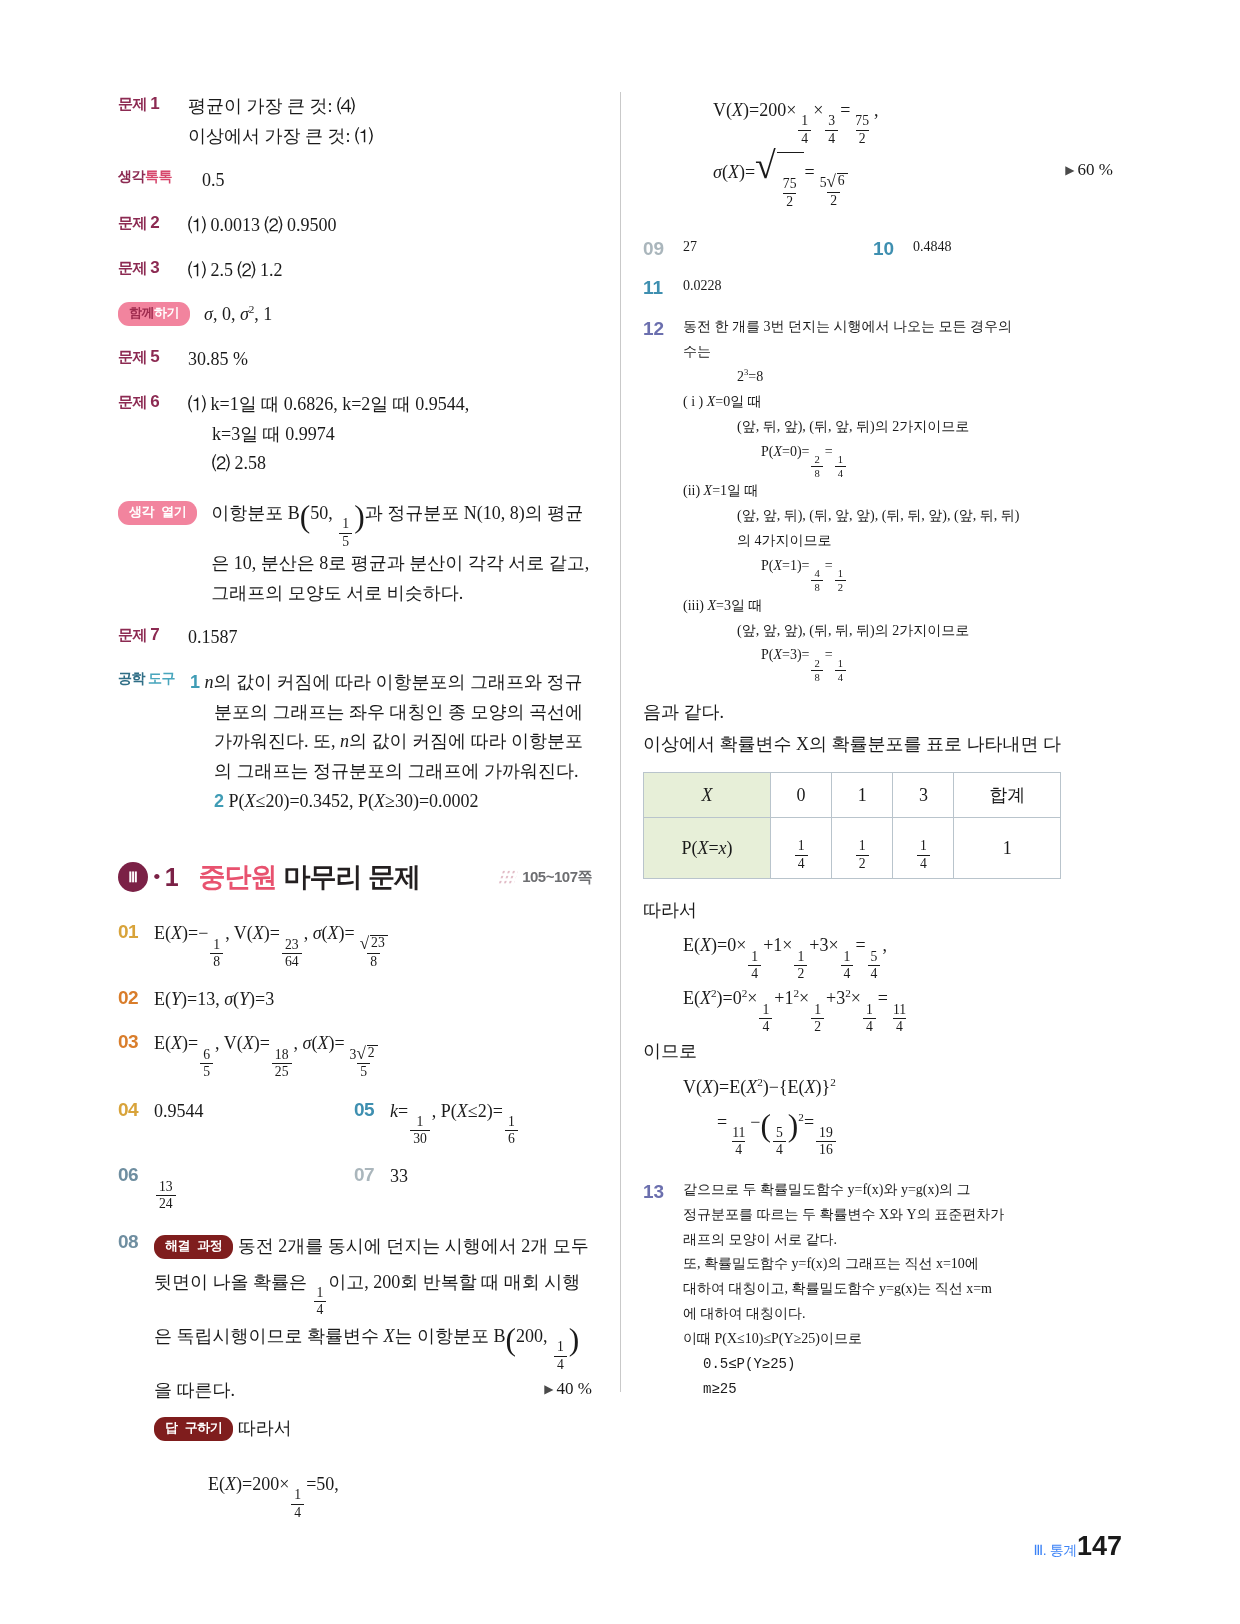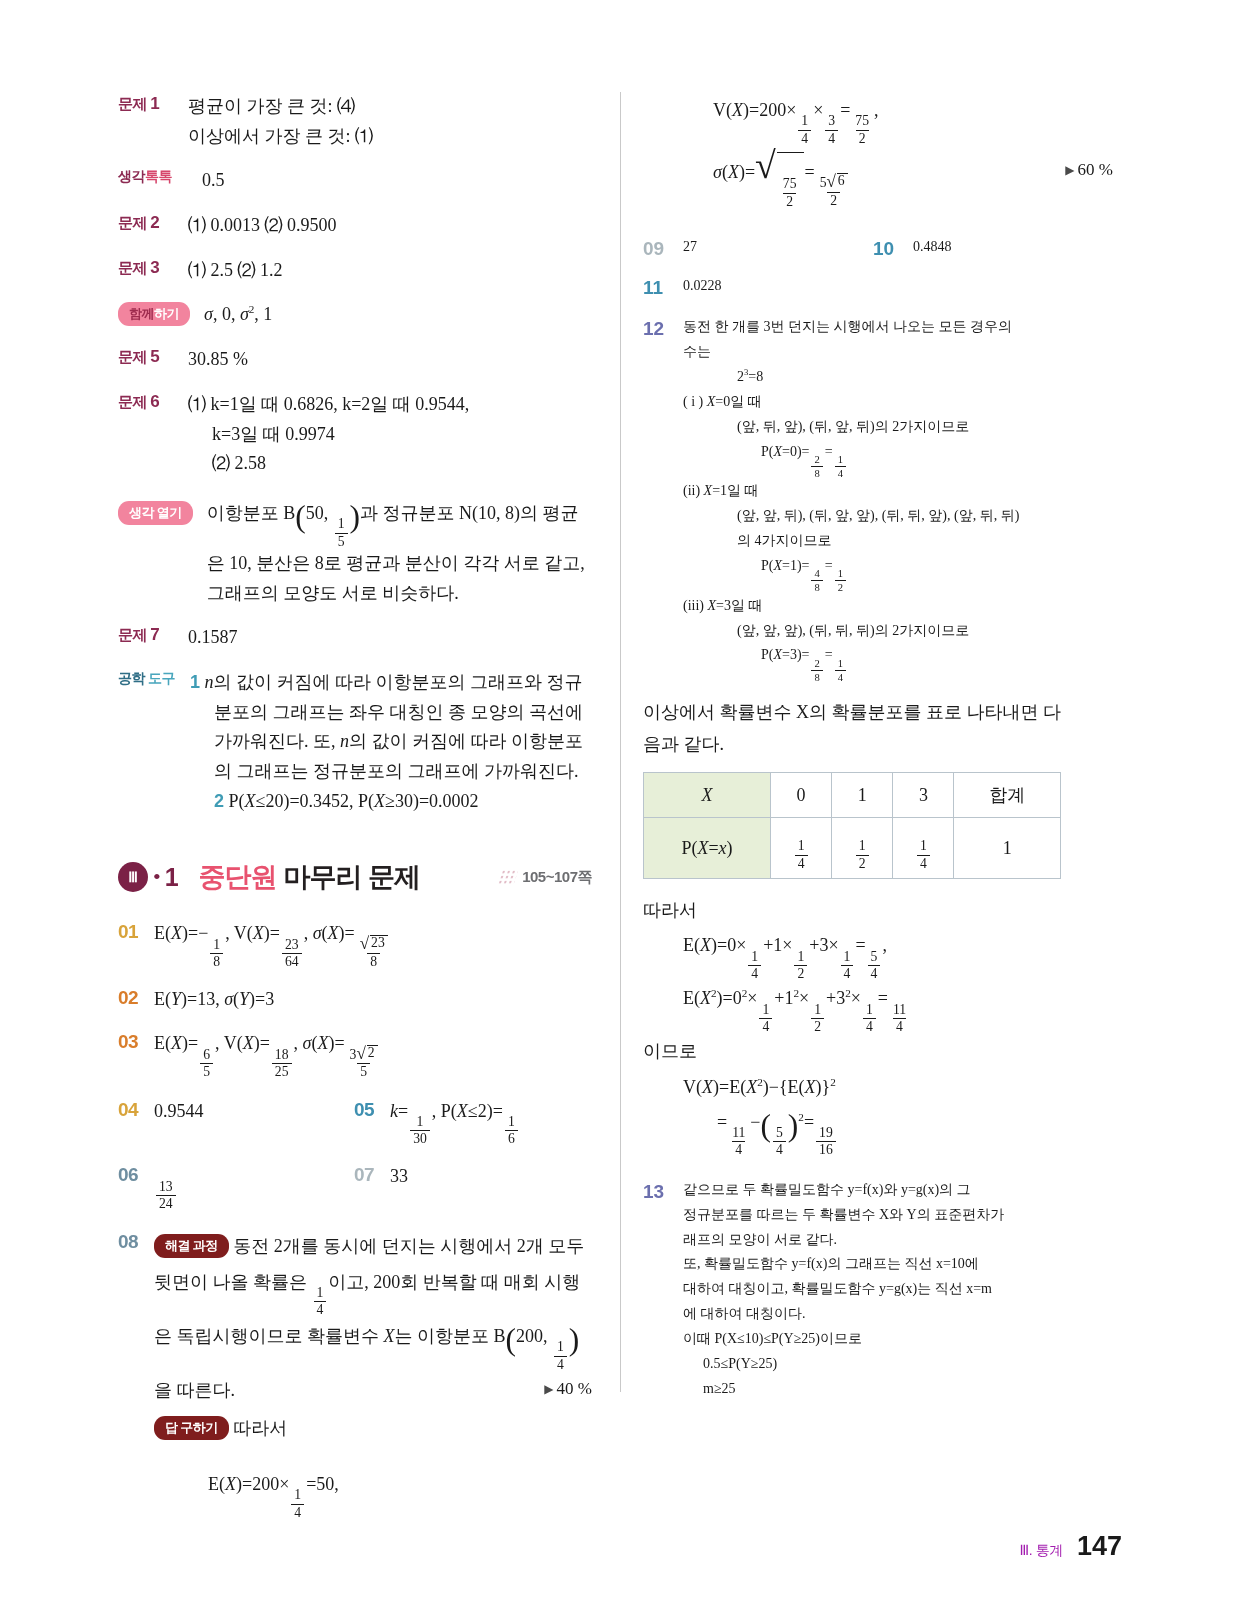--- a/index.html
+++ b/index.html
@@ -76,21 +76,21 @@
     display: block;
   }
   .indent {
     padding-left: 24px;
   }
 
   
   .pill {
     display: inline-block;
     border-radius: 11px;
-    font-family: Liberation Serif, serif;
+    font-family: Liberation Mono, monospace;
     font-weight: bold;
     font-size: 13px;
     line-height: 1;
     padding: 5px 11px 6px 11px;
     letter-spacing: -0.5px;
     white-space: nowrap;
     vertical-align: 2px;
   }
   .pill-pink {
     background: #f2849e;
@@ -301,21 +301,21 @@
     font-size: 19px;
     padding-top: 3px;
   }
   .r-body {
     flex: 1 1 auto;
     font-size: 14px;
     line-height: 1.78;
   }
   .r-body p { margin: 0; }
   .ind2 { padding-left: 54px; }
-  .ind3 { padding-left: 20px; }
+  .ind3 { padding-left: 20px; font-family: Liberation Mono, monospace; }
 
   
   table.dist {
     border-collapse: collapse;
     width: 418px;
     margin: 12px 0 14px 0;
     font-size: 18px;
   }
   table.dist th, table.dist td {
     border: 1px solid #b9c4cc;
@@ -334,23 +334,22 @@
   .footer {
     position: absolute;
     right: 118px;
     bottom: 62px;
     display: flex;
     align-items: baseline;
     font-family: "Liberation Sans", sans-serif;
   }
   .footer-label {
     font-size: 14px;
-    color: #a21caf;
+    color: #3b82f6;
     letter-spacing: -0.4px;
-    margin-right: 14px;
   }
   .footer-page {
     font-size: 27px;
     font-weight: bold;
     color: #1a1a1a;
   }
 </style>
 </head>
 <body>
 
@@ -658,22 +657,22 @@
                 <span class="nu">2</span>
                 <span class="de">8</span>
               </span>=<span class="frac">
                 <span class="nu">1</span>
                 <span class="de">4</span>
               </span></p>
         </div>
       </div>
 
       <div style="font-size:18px;line-height:1.78">
+        <p style="margin:0">음과 같다.</p>
         <p style="margin:0">이상에서 확률변수 X의 확률분포를 표로 나타내면 다</p>
-        <p style="margin:0">음과 같다.</p>
       </div>
 
       <table class="dist">
         <tbody>
             <tr>
           <th class="hd"><span class="mi">X</span></th>
           <td>0</td>
           <td>1</td>
           <td>3</td>
           <td>합계</td>

